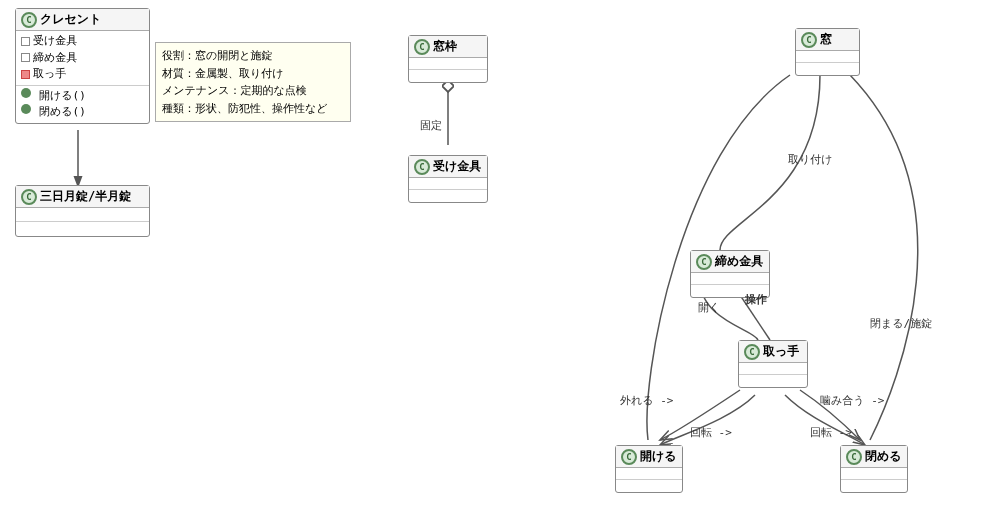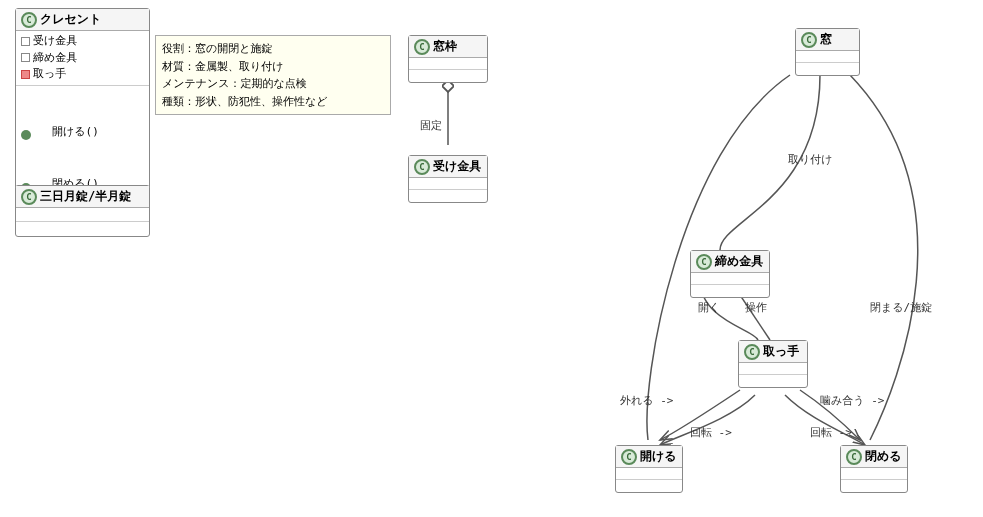--- a/index.html
+++ b/index.html
@@ -71,23 +71,22 @@
     .sq-icon {
       width: 9px;
       height: 9px;
       border: 1px solid #888;
       display: inline-block;
       flex-shrink: 0;
     }
     .sq-icon.red-fill { background: #e88; border-color: #c44; }
     .circle-item {
       display: flex;
-      align-items: flex-end;
-      gap: 21px;
-      margin-top: 36px;
+      align-items: flex-start;
+      gap: 8px;
     }
     .green-dot {
       width: 10px;
       height: 10px;
       border-radius: 50%;
       background: #5a8a5a;
       display: inline-block;
       flex-shrink: 0;
     }
     
@@ -180,21 +179,21 @@
           <span class="green-dot"></span>
           <span>開ける()</span>
         </div>
       <div class="circle-item">
           <span class="green-dot"></span>
           <span>閉める()</span>
         </div>
     </div>
   </div>
 
-  <div class="note-box" style="left:155px; top:35px; width:236px;">
+  <div class="note-box" style="left:155px; top:42px; width:196px;">
     <div>役割：窓の開閉と施錠</div>
     <div>材質：金属製、取り付け</div>
     <div>メンテナンス：定期的な点検</div>
     <div>種類：形状、防犯性、操作性など</div>
   </div>
 
   <div class="uml-box" style="left:15px; top:185px; width:135px;">
     <div class="title-bar">
       <span class="c-icon">C</span>
       <span>三日月錠/半月錠</span>
@@ -238,23 +237,23 @@
     <div class="title-bar">
       <span class="c-icon">C</span>
       <span>締め金具</span>
     </div>
     <div class="section" style="min-height:12px;"></div>
     <div class="section" style="min-height:12px;"></div>
   </div>
 
   <div class="line-label" style="left:670px; top:300px;padding-left:28px;">開く</div>
 
-  <div class="line-label" style="left:745px; top:300px;">操作</div>
-
-  <div class="line-label" style="left:870px; top:300px;">閉まる/施錠</div>
+  <div class="line-label" style="left:745px; top:292px;font-weight:bold;">操作</div>
+
+  <div class="line-label" style="left:870px; top:316px;">閉まる/施錠</div>
 
   <div class="uml-box" style="left:738px; top:340px; width:70px;">
     <div class="title-bar">
       <span class="c-icon">C</span>
       <span>取っ手</span>
     </div>
     <div class="section" style="min-height:12px;"></div>
     <div class="section" style="min-height:12px;"></div>
   </div>
 

